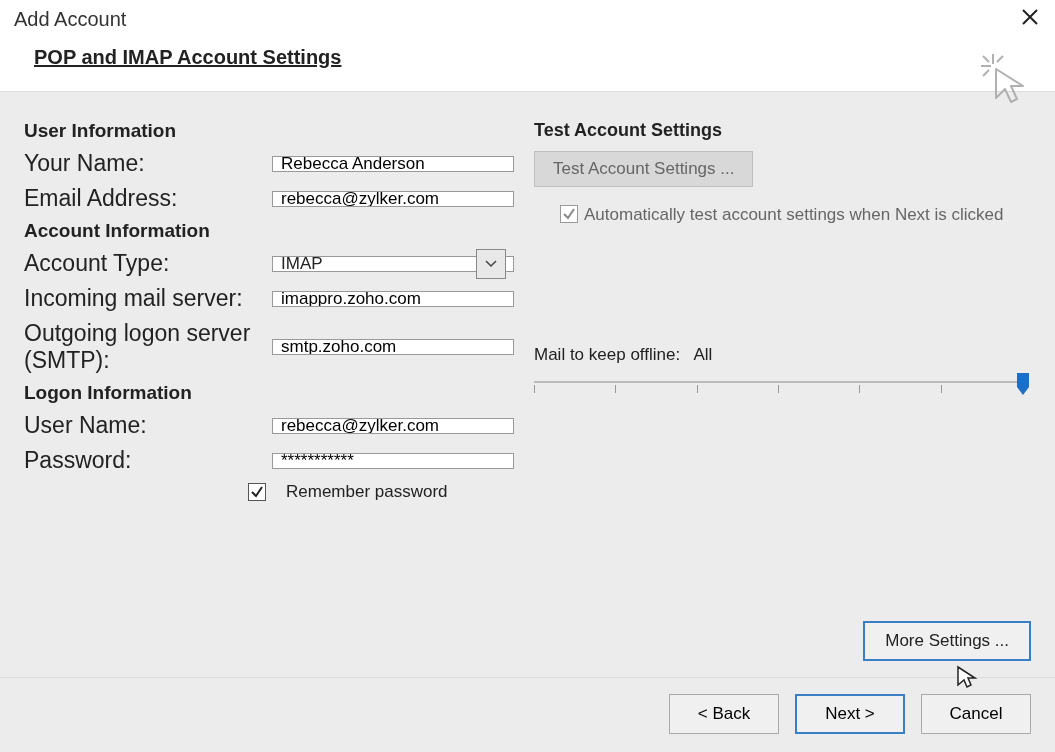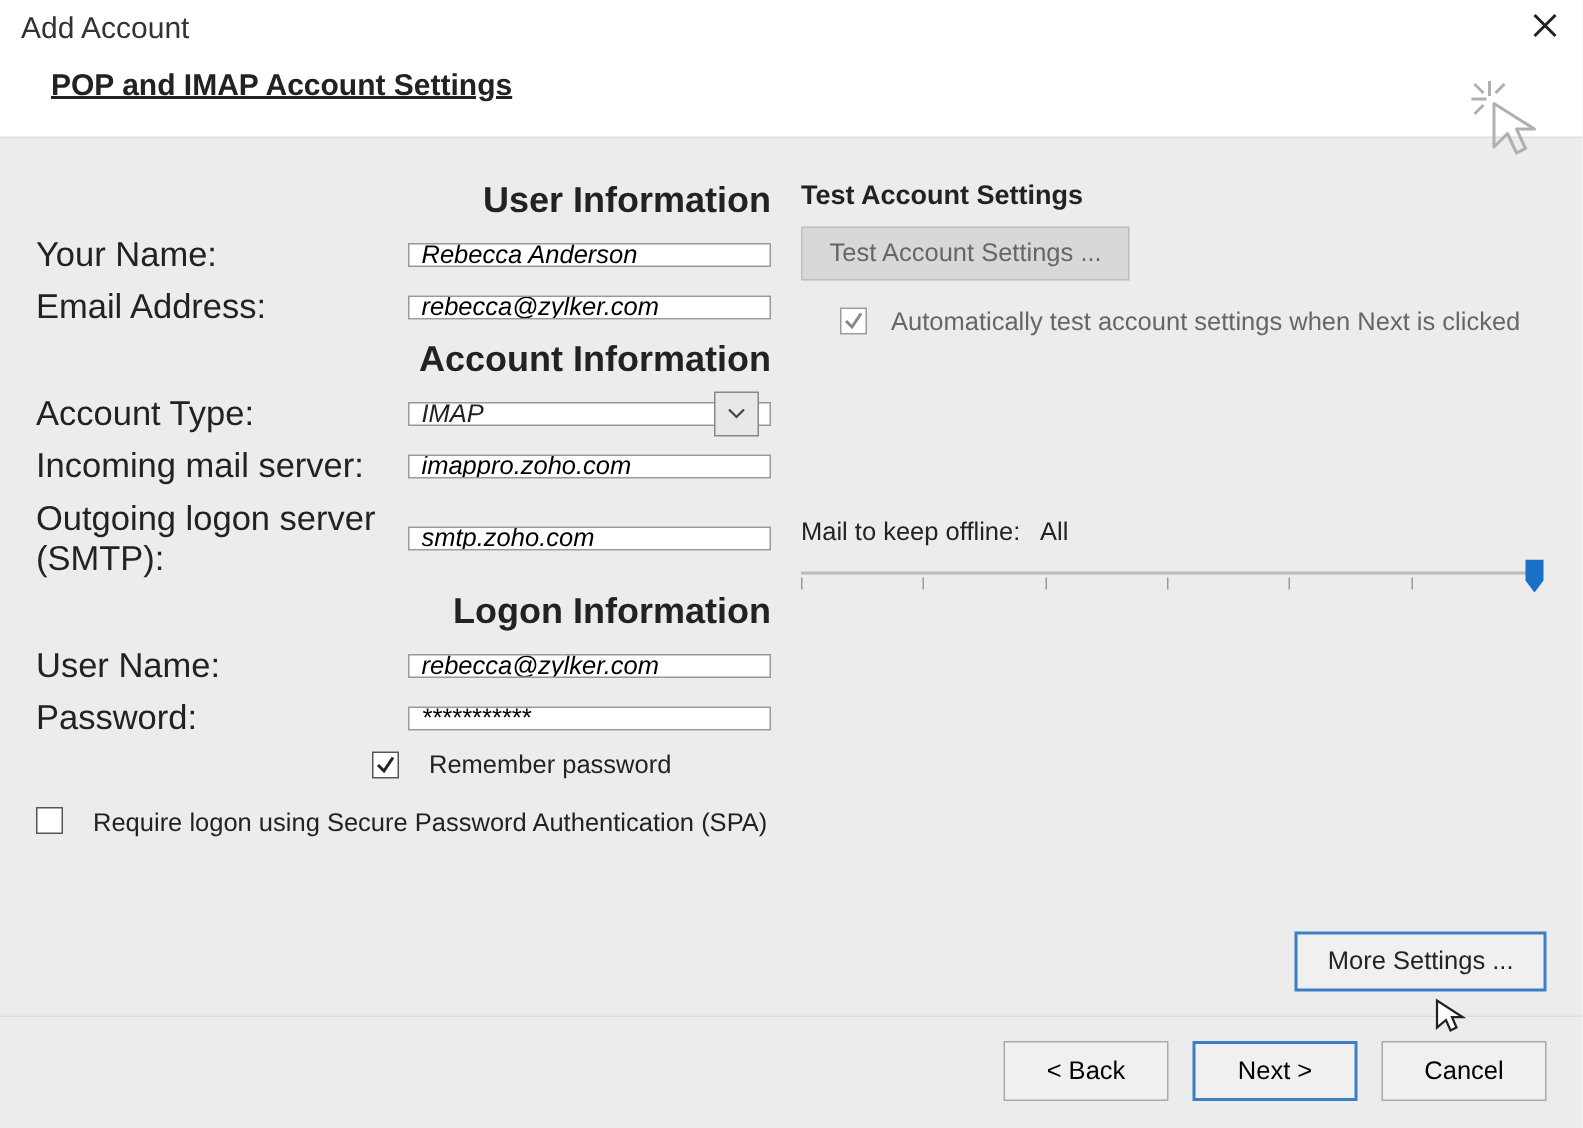--- a/index.html
+++ b/index.html
@@ -28,26 +28,26 @@
       width: 56px; height: 56px;
     }
     .main {
       flex: 1; background: #ececec;
       display: flex; gap: 20px;
       padding: 24px 24px 16px 24px;
       border-bottom: 1px solid #ddd;
     }
     .col-left { flex: 0 0 490px; }
     .col-right { flex: 1; position: relative; }
-    .sect { font-size: 24px; font-weight: 700; margin: 4px 0 8px 0; text-align: right; }
+    .sect { font-size: 19px; font-weight: 700; margin: 4px 0 8px 0; }
     .row { display: flex; align-items: center; margin-bottom: 8px; }
     .row label { flex: 0 0 248px; font-size: 23px; }
     .row input.text, .row .select {
       flex: 1; height: 16px; font-size: 17px; padding: 0 8px;
-      border: 1px solid #999; background: #fff; font-style: italic;
+      border: 1px solid #999; background: #fff;
     }
     .select {
       display: flex; align-items: center; justify-content: space-between;
       padding-right: 0;
     }
     .select-btn {
       width: 30px; height: 30px; border: 1px solid #888; background: #e8e8e8;
       display: flex; align-items: center; justify-content: center;
       margin-right: -1px;
     }
@@ -61,21 +61,21 @@
     .chk-row span { font-size: 17px; }
     .small-gap { height: 6px; }
     .right-head { font-size: 18px; font-weight: 700; margin: 4px 0 10px 0; }
     .right-text { font-size: 17px; color: #222; margin-bottom: 30px; line-height: 1.35; }
     .test-btn {
       border: 1px solid #bfbfbf; background: #d8d8d8; color: #666;
       padding: 7px 18px; font-size: 17px; display: inline-block;
       margin-bottom: 18px;
     }
     .auto-row {
-      display: flex; align-items: flex-start; gap: 16px;
+      display: flex; align-items: flex-start; gap: 6px;
       padding-left: 26px; font-size: 17px; color: #666;
     }
     .auto-row .chk { border-color: #999; }
     .auto-row .chk svg path { stroke: #888; }
     .offline-block { margin-top: 120px; }
     .offline-lbl { font-size: 17px; margin-bottom: 10px; }
     .slider-track {
       position: relative; height: 28px; margin-top: 6px;
     }
     .slider-line {
@@ -192,24 +192,20 @@
       <span class="chk checked">
         <svg viewBox="0 0 14 14">
             <path d="M2 7 L6 11 L12 2" stroke="#222" stroke-width="2" fill="none"></path>
           </svg>
       </span>
       <span>Remember password</span>
     </div>
 
     <div class="small-gap"></div>
 
-    <div class="chk-row spa-row">
-      <span class="chk"></span>
-      <span>Require logon using Secure Password Authentication (SPA)</span>
-    </div>
 
   </div>
 
   <div class="col-right">
     <div class="right-head">Test Account Settings</div>
 
     <div class="test-btn">Test Account Settings ...</div>
 
     <div class="auto-row">
       <span class="chk checked">

